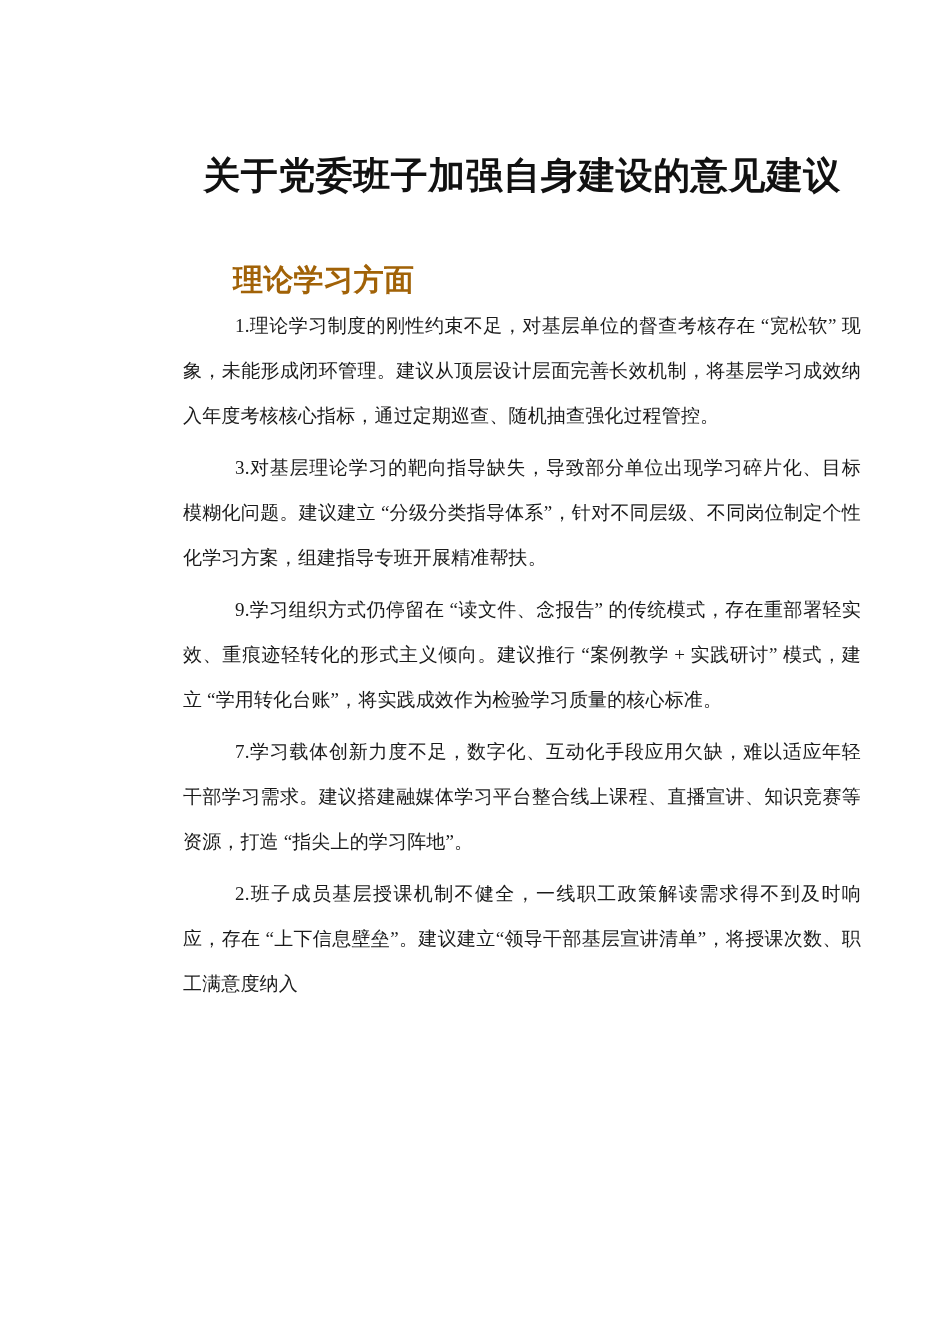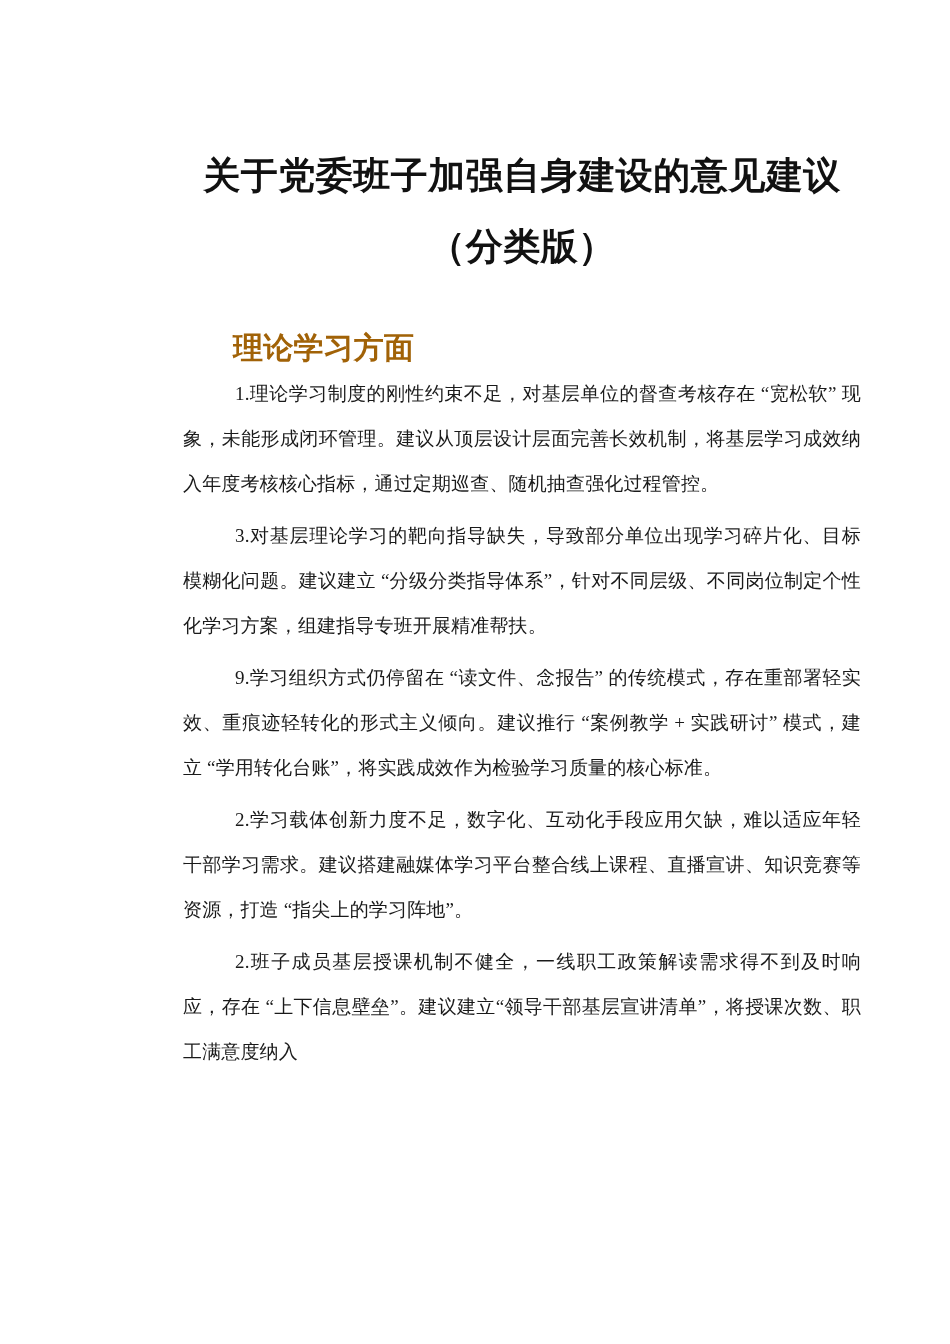--- a/index.html
+++ b/index.html
@@ -89,28 +89,27 @@
   }
 </style>
 </head>
 <body>
 
 <div class="page">
   <div class="content">
 
     <h1 class="doc-title">关于党委班子加强自身建设的意见建议</h1>
 
-    <h2 class="doc-subtitle">（分类版）</h2>
 
     <h3 class="section-heading">理论学习方面</h3>
 
     <p class="body-para">1.理论学习制度的刚性约束不足，对基层单位的督查考核存在 “宽松软” 现象，未能形成闭环管理。建议从顶层设计层面完善长效机制，将基层学习成效纳入年度考核核心指标，通过定期巡查、随机抽查强化过程管控。</p>
 
     <p class="body-para">3.对基层理论学习的靶向指导缺失，导致部分单位出现学习碎片化、目标模糊化问题。建议建立 “分级分类指导体系”，针对不同层级、不同岗位制定个性化学习方案，组建指导专班开展精准帮扶。</p>
 
     <p class="body-para">9.学习组织方式仍停留在 “读文件、念报告” 的传统模式，存在重部署轻实效、重痕迹轻转化的形式主义倾向。建议推行 “案例教学 + 实践研讨” 模式，建立 “学用转化台账”，将实践成效作为检验学习质量的核心标准。</p>
 
-    <p class="body-para">2.学习载体创新力度不足，数字化、互动化手段应用欠缺，难以适应年轻干部学习需求。建议搭建融媒体学习平台整合线上课程、直播宣讲、知识竞赛等资源，打造 “指尖上的学习阵地”。</p>
+    <p class="body-para">7.学习载体创新力度不足，数字化、互动化手段应用欠缺，难以适应年轻干部学习需求。建议搭建融媒体学习平台整合线上课程、直播宣讲、知识竞赛等资源，打造 “指尖上的学习阵地”。</p>
 
     <p class="body-para">2.班子成员基层授课机制不健全，一线职工政策解读需求得不到及时响应，存在 “上下信息壁垒”。建议建立“领导干部基层宣讲清单”，将授课次数、职工满意度纳入</p>
 
   </div>
 </div>
 
 </body></html>

